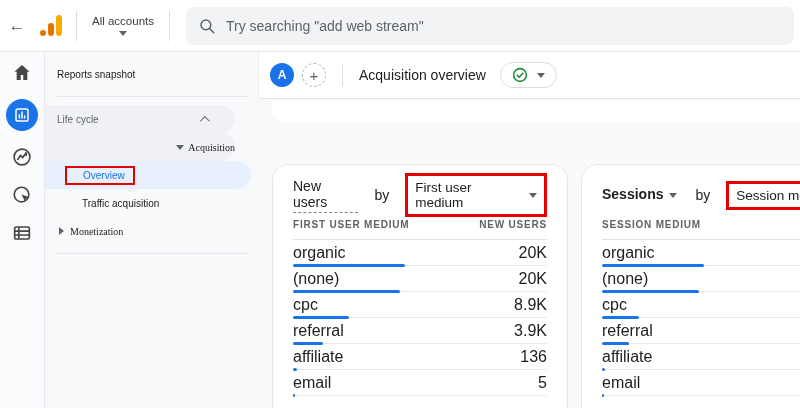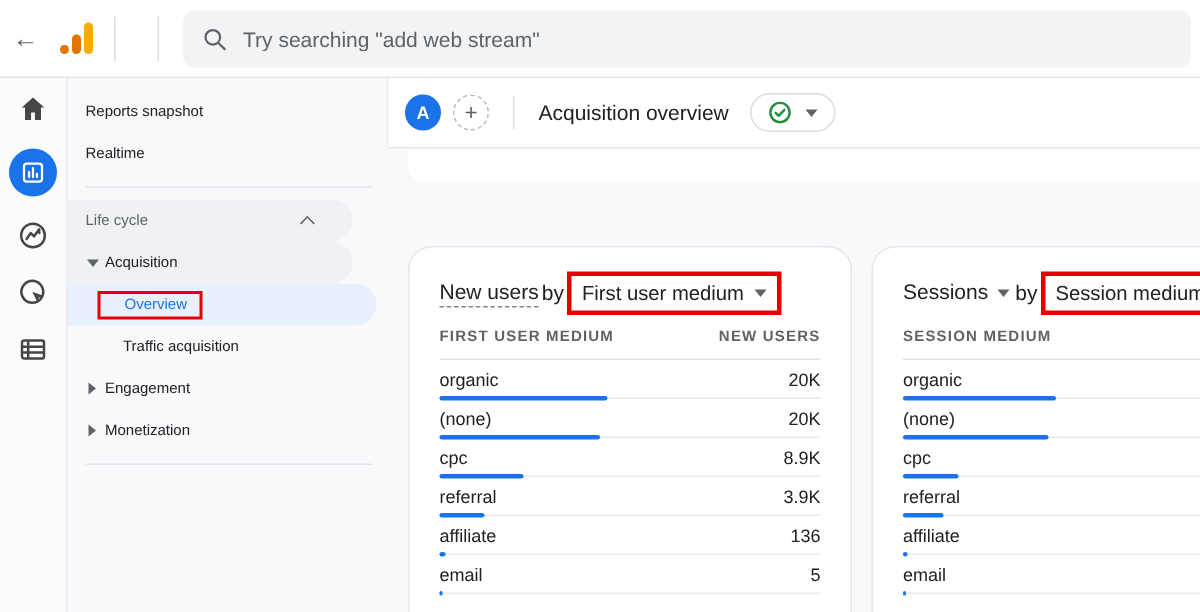--- a/index.html
+++ b/index.html
@@ -35,24 +35,24 @@
   .rail-icon{width:24px;height:24px;display:flex;align-items:center;justify-content:center;
     color:#444746;cursor:pointer;}
   .rail-active{width:32px;height:32px;border-radius:50%;background:var(--accent_blue);
     display:flex;align-items:center;justify-content:center;cursor:pointer;}
   
   .sidebar{width:213px;padding-top:8px;font-size:10px;}
   .nav-row{height:28px;display:flex;align-items:center;cursor:pointer;font-weight:500;
     color:var(--text_primary);white-space:nowrap;}
   .kind-item{padding-left:12px;}
   .kind-section{padding-left:12px;color:var(--text_secondary);font-weight:400;}
-  .kind-parent{padding-left:8px;}
+  .kind-parent{padding-left:8px;font-family:Liberation Serif, serif;}
   .kind-parent-noc{padding-left:25px;}
   .kind-child{padding-left:37px;text-align:center;}
-  .pill{background:var(--pill_bg);border-radius:0 18px 18px 0;width:190px;}
+  .pill{background:var(--pill_bg);border-radius:0 18px 18px 0;width:190px;justify-content:flex-end;}
   .active{background:var(--active_row_bg);border-radius:0 18px 18px 0;width:206px;
     color:var(--accent_blue);}
   .caret-box{width:17px;display:flex;justify-content:center;}
   .tri-d{width:0;height:0;border-left:4px solid transparent;border-right:4px solid transparent;
     border-top:5px solid var(--text_secondary);display:inline-block;}
   .tri-r{width:0;height:0;border-top:4px solid transparent;border-bottom:4px solid transparent;
     border-left:5px solid var(--text_secondary);display:inline-block;}
   .chev{width:7px;height:7px;border-top:1.8px solid var(--text_secondary);
     border-right:1.8px solid var(--text_secondary);transform:rotate(-45deg) translateY(2px);
     margin-left:auto;margin-right:28px;display:inline-block;}
@@ -72,44 +72,48 @@
   .status-pill{margin-left:14px;height:26px;border:1px solid #dadce0;border-radius:14px;
     background:#fff;display:flex;align-items:center;gap:9px;padding:0 11px;cursor:pointer;
     color:var(--green_check);}
   .content{flex:1;position:relative;overflow:hidden;background:var(--bg_gray);}
   .strip{height:22px;background:#fff;border-radius:0 0 12px 12px;margin:1px 0 0 14px;width:110%;}
   .cards{display:flex;gap:13px;margin:42px 0 0 14px;}
   .card{width:296px;min-width:296px;height:300px;background:#fff;border:1px solid var(--border);
     border-radius:16px;padding:12px 20px 0;}
   .card-title{display:flex;align-items:center;height:36px;font-size:14px;}
   .metric{border-bottom:1px dashed #80868b;padding-bottom:2px;cursor:pointer;}
-  .by{margin:0 2px;}
+  .by{margin:0 16px;}
   .red-box{border:3px solid var(--annotation_red);display:flex;align-items:center;gap:7px;
     padding:4px 7px;}
   .dim-sel{font-size:13.5px;cursor:pointer;display:flex;align-items:center;gap:7px;}
   .m-caret{margin:0 2px 0 6px;}
   .cols{display:flex;justify-content:space-between;margin-top:6px;padding-bottom:9px;
     border-bottom:1px solid #dfe1e5;font-size:10px;font-weight:700;letter-spacing:.8px;
     color:var(--text_secondary);}
   .trow{position:relative;height:26px;display:flex;align-items:center;
-    justify-content:space-between;border-bottom:1px solid #e8eaed;font-size:12px;cursor:pointer;}
+    justify-content:space-between;border-bottom:1px solid #e8eaed;font-size:16px;cursor:pointer;}
   .tbar{position:absolute;left:0;bottom:-2px;height:3px;background:var(--accent_blue);
     border-radius:2px;}
 </style>
 </head>
 <body>
 
 <header class="topbar">
   <span class="back-btn">←</span>
   <span class="logo">
     <span class="logo-dot"></span>
     <span class="logo-mid"></span>
     <span class="logo-tall"></span>
   </span>
   <span class="tb-div"></span>
+  <span class="account">
+    <span>All accounts</span>
+    <span class="tri-d"></span>
+  </span>
   <span class="tb-div"></span>
   <div class="searchbar">
     <svg width="18" height="18" viewBox="0 0 24 24" fill="none" stroke="#5f6368" stroke-width="2">
       <circle cx="10.5" cy="10.5" r="6.5"></circle>
         <path d="M15.5 15.5L21 21" stroke-linecap="round"></path>
     </svg>
     <input type="text" placeholder="Try searching &quot;add web stream&quot;" style="">
   </div>
 </header>
 
@@ -145,45 +149,36 @@
         <rect x="4" y="5.5" width="16" height="13" rx="1.5"></rect>
         <path d="M4 10h16M4 14.2h16M8.5 5.5v13"></path>
       </svg>
     </span>
   </nav>
 
   <aside class="sidebar" id="sidebar">
       <div class="nav-row kind-item">
         <span>Reports snapshot</span>
       </div>
-      <div class="nav-row kind-item">
-        <span>Realtime</span>
-      </div>
       <div class="sb-divider"></div>
       <div class="nav-row kind-section pill">
         <span>Life cycle</span>
         <span class="chev"></span>
       </div>
       <div class="nav-row kind-parent pill">
         <span class="caret-box">
           <span class="tri-d"></span>
         </span>
         <span>Acquisition</span>
       </div>
       <div class="nav-row kind-child active">
         <span class="red-wrap"><span>Overview</span></span>
       </div>
       <div class="nav-row kind-child">
         <span>Traffic acquisition</span>
-      </div>
-      <div class="nav-row kind-parent">
-        <span class="caret-box">
-          <span class="tri-r"></span>
-        </span>
-        <span>Engagement</span>
       </div>
       <div class="nav-row kind-parent">
         <span class="caret-box">
           <span class="tri-r"></span>
         </span>
         <span>Monetization</span>
       </div>
       <div class="sb-divider"></div>
       <div class="nav-row kind-parent"></div>
     </aside>
@@ -252,21 +247,21 @@
               <div class="trow">
                 <span class="tlabel">email</span>
                 <span class="tval">5</span>
                 <span class="tbar" style="width: 0.6%; background: rgb(26, 115, 232);"></span>
               </div>
             </div>
         </section>
 
         <section class="card">
           <div class="card-title">
-            <span class="metric" style="border-bottom:none;">
+            <span class="metric" style="border-bottom:none;font-weight:bold;">
               <span>Sessions</span>
             </span>
             <span class="tri-d m-caret"></span>
             <span class="by">by</span>
             <span class="red-box">
               <span class="dim-sel">
                 <span>Session medium</span>
 
               </span>
             </span>

